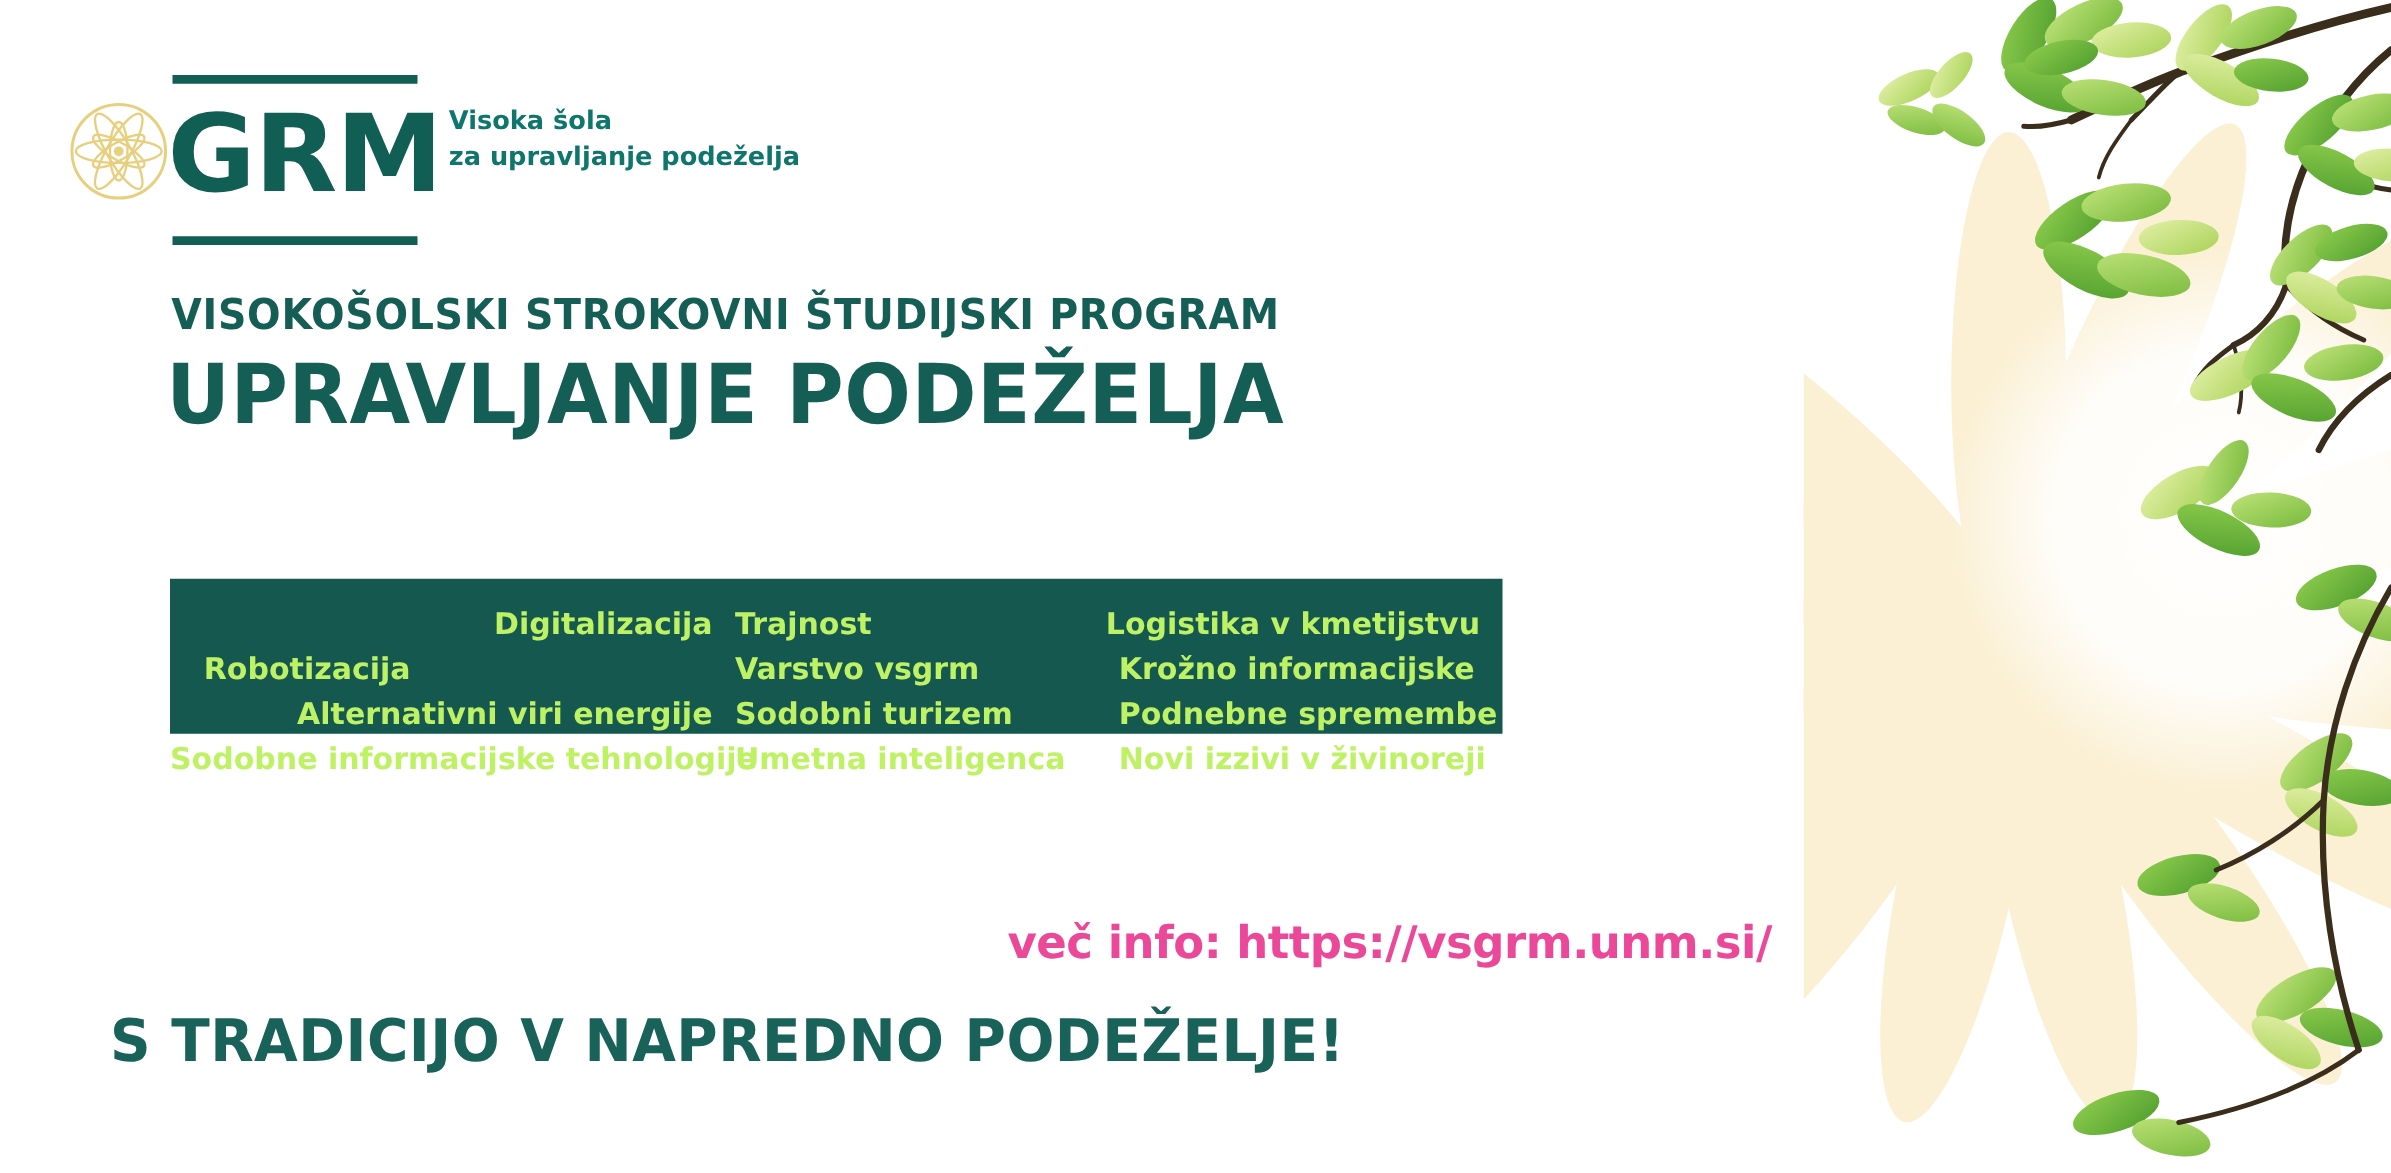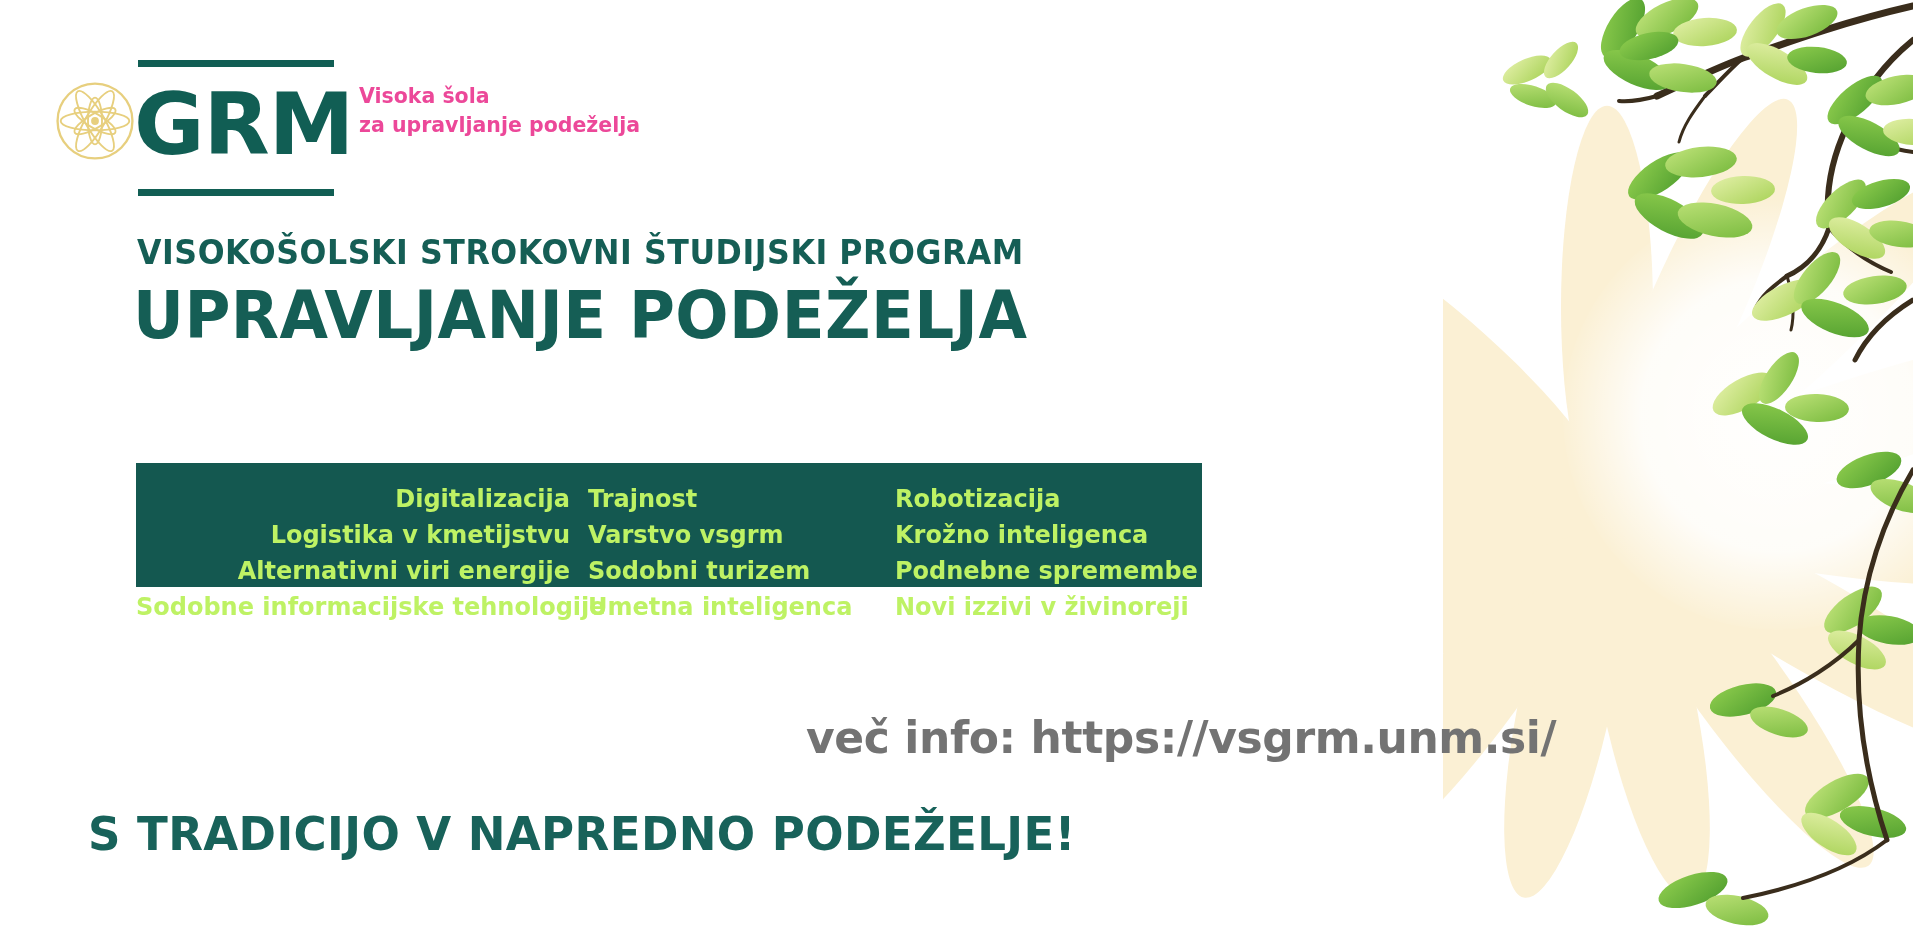--- a/index.html
+++ b/index.html
@@ -114,21 +114,21 @@
     color: #115e54;
   }
   .logo-sub {
     position: absolute;
     left: 303px;
     top: 30px;
     font-family: "DejaVu Sans", sans-serif;
     font-weight: bold;
     font-size: 20.5px;
     line-height: 29px;
-    color: #ec4899;
+    color: #0f766e;
     white-space: nowrap;
   }
 
   
   .eyebrow {
     position: absolute;
     left: 137px;
     top: 232px;
     font-family: "DejaVu Sans", sans-serif;
     font-weight: bold;
@@ -177,26 +177,26 @@
     padding: 4px 0;
   }
   .col-a { text-align: right; padding-right: 18px; }
   .col-b { text-align: left; }
   .col-c { text-align: left; padding-left: 27px; }
 
   
   .url-line {
     position: absolute;
     left: 806px;
-    top: 712px;
-    font-family: "DejaVu Sans", sans-serif;
-    font-weight: bold;
-    font-size: 44px;
+    top: 734px;
+    font-family: "DejaVu Sans", sans-serif;
+    font-weight: bold;
+    font-size: 36px;
     letter-spacing: -0.4px;
-    color: #737373;
+    color: #ec4899;
     white-space: nowrap;
   }
 
   
   .slogan {
     position: absolute;
     left: 88px;
     top: 806px;
     font-family: "DejaVu Sans", sans-serif;
     font-weight: bold;
@@ -382,25 +382,25 @@
       <div>za upravljanje podeželja</div>
     </div>
   </div>
 
   <div class="eyebrow">VISOKOŠOLSKI STROKOVNI ŠTUDIJSKI PROGRAM</div>
   <div class="headline">UPRAVLJANJE PODEŽELJA</div>
 
   <div class="topics">
     <div class="topic col-a">Digitalizacija</div>
     <div class="topic col-b">Trajnost</div>
+    <div class="topic col-a">Logistika v kmetijstvu</div>
+
     <div class="topic col-c">Robotizacija</div>
-
-    <div class="topic col-a">Logistika v kmetijstvu</div>
     <div class="topic col-b">Varstvo vsgrm</div>
-    <div class="topic col-c">Krožno inteligenca</div>
+    <div class="topic col-c">Krožno informacijske</div>
 
     <div class="topic col-a">Alternativni viri energije</div>
     <div class="topic col-b">Sodobni turizem</div>
     <div class="topic col-c">Podnebne spremembe</div>
 
     <div class="topic col-a">Sodobne informacijske tehnologije</div>
     <div class="topic col-b">Umetna inteligenca</div>
     <div class="topic col-c">Novi izzivi v živinoreji</div>
   </div>
 

